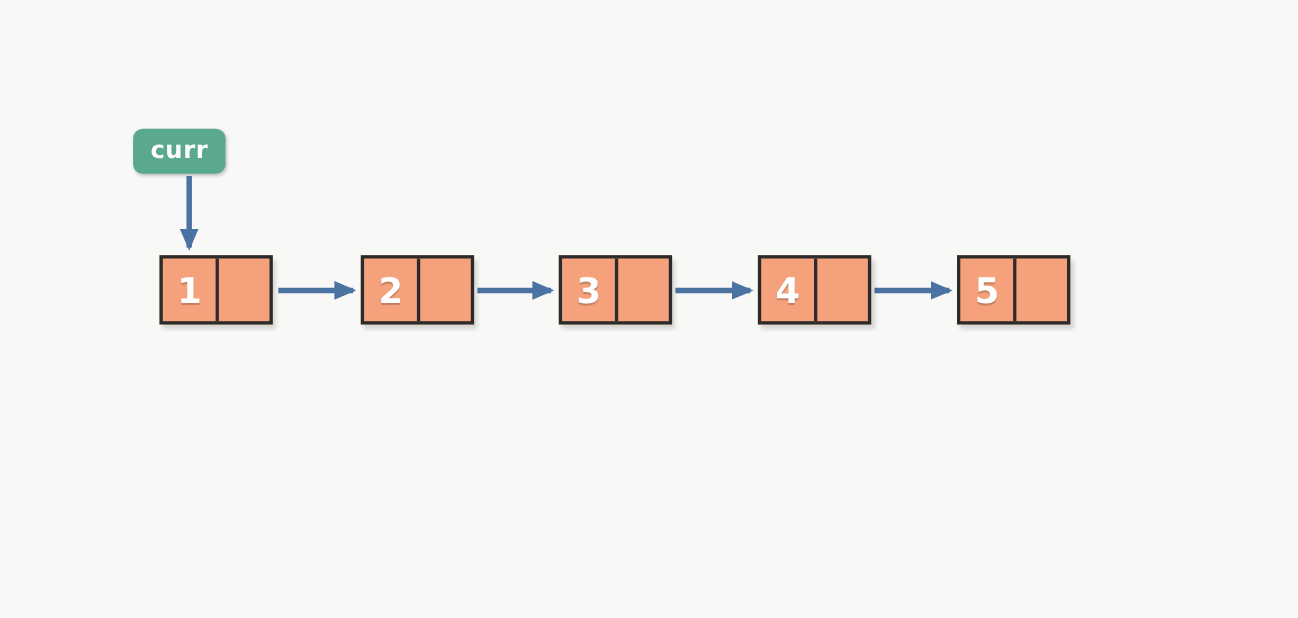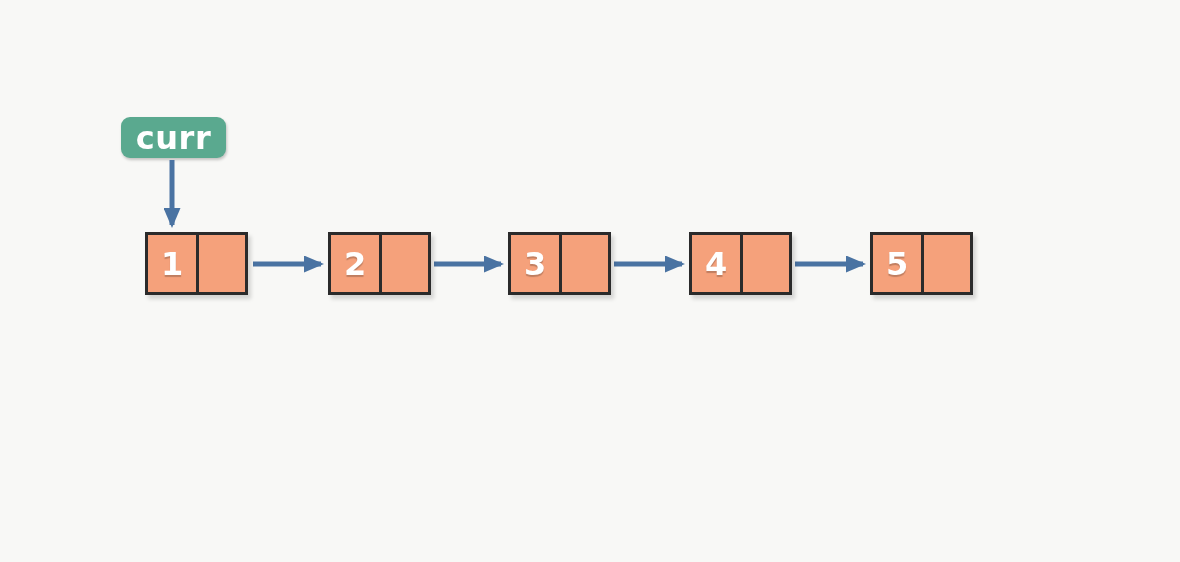--- a/index.html
+++ b/index.html
@@ -21,26 +21,26 @@
   .canvas {
     position: relative;
     width: 1180px;
     height: 562px;
     background: var(--bg);
   }
   .curr-label {
     position: absolute;
     left: 121px;
     top: 117px;
-    width: 105px;
+    width: 84px;
     height: 41px;
     background: var(--label-fill);
     border-radius: 9px;
     color: var(--label-text);
-    font-size: 32px;
+    font-size: 22px;
     font-weight: bold;
     display: flex;
     align-items: center;
     justify-content: center;
     box-shadow: 1px 2px 3px rgba(0,0,0,0.22);
     letter-spacing: 0.5px;
   }
   .node {
     position: absolute;
     top: 232px;

